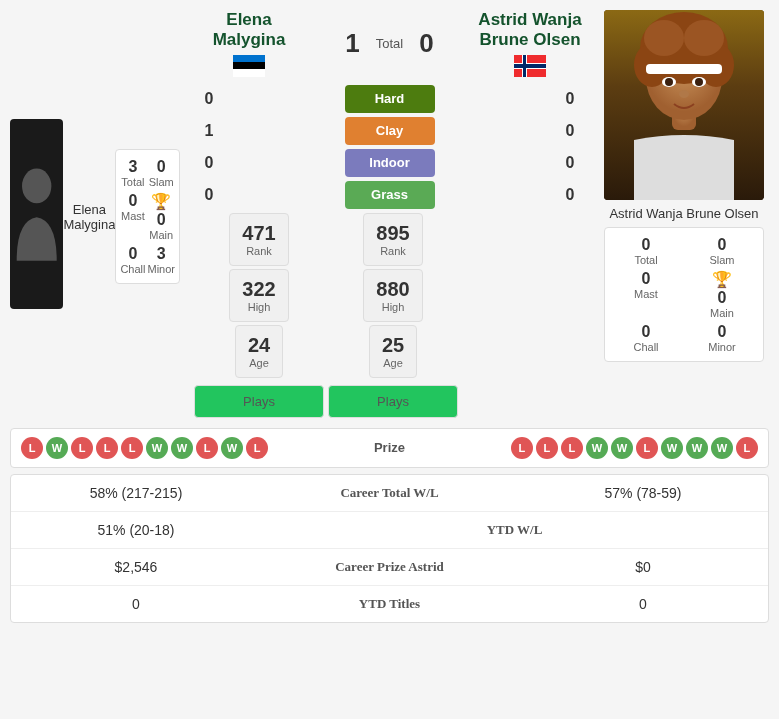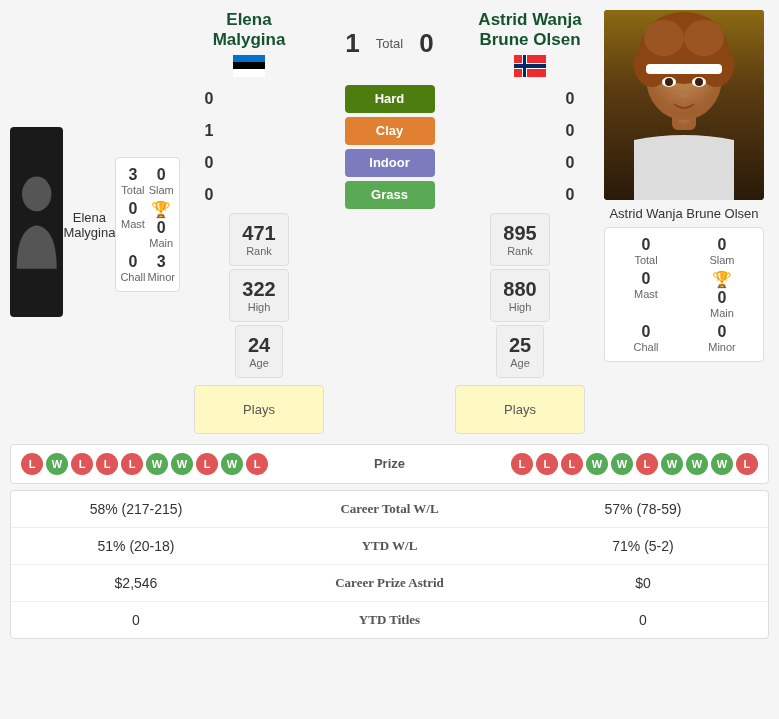--- a/index.html
+++ b/index.html
@@ -156,21 +156,20 @@
       line-height: 28px;
     }
 
     .btn-hard { background: #4d7c0f; }
     .btn-clay { background: #e08030; }
     .btn-indoor { background: #7b7bbd; }
     .btn-grass { background: #5aaa55; }
 
     .rank-boxes-row {
       display: flex;
-      justify-content: space-between;
       width: 100%;
       padding: 0 10px;
       gap: 4px;
     }
 
     .center-stat-box {
       background: #f0f0f0;
       border: 1px solid #ddd;
       border-radius: 4px;
       padding: 8px 12px;
@@ -287,24 +286,24 @@
 
     .stat-right-val {
       width: 250px;
       text-align: center;
       padding: 10px;
       font-size: 14px;
       color: #333;
     }
 
     .plays-box {
-      background: #fef9c3;
+      background: #22c55e;
       border: 1px solid #ddd;
       border-radius: 4px;
-      padding: 16px;
+      padding: 8px;
       text-align: center;
       width: 130px;
       margin-top: 4px;
     }
 
     .plays-label {
       font-size: 13px;
       color: #555;
     }
 
@@ -578,21 +577,20 @@
 
   <div class="stats-section" id="stats-rows">
       <div class="stat-row">
         <div class="stat-left-val">58% (217-215)</div>
         <div class="stat-center-label">Career Total W/L</div>
         <div class="stat-right-val">57% (78-59)</div>
       </div>
       <div class="stat-row">
         <div class="stat-left-val">51% (20-18)</div>
         <div class="stat-center-label">YTD W/L</div>
-        <div class="stat-right-val">71% (5-2)</div>
       </div>
       <div class="stat-row">
         <div class="stat-left-val">$2,546</div>
         <div class="stat-center-label">Career Prize Astrid</div>
         <div class="stat-right-val">$0</div>
       </div>
       <div class="stat-row">
         <div class="stat-left-val">0</div>
         <div class="stat-center-label">YTD Titles</div>
         <div class="stat-right-val">0</div>

